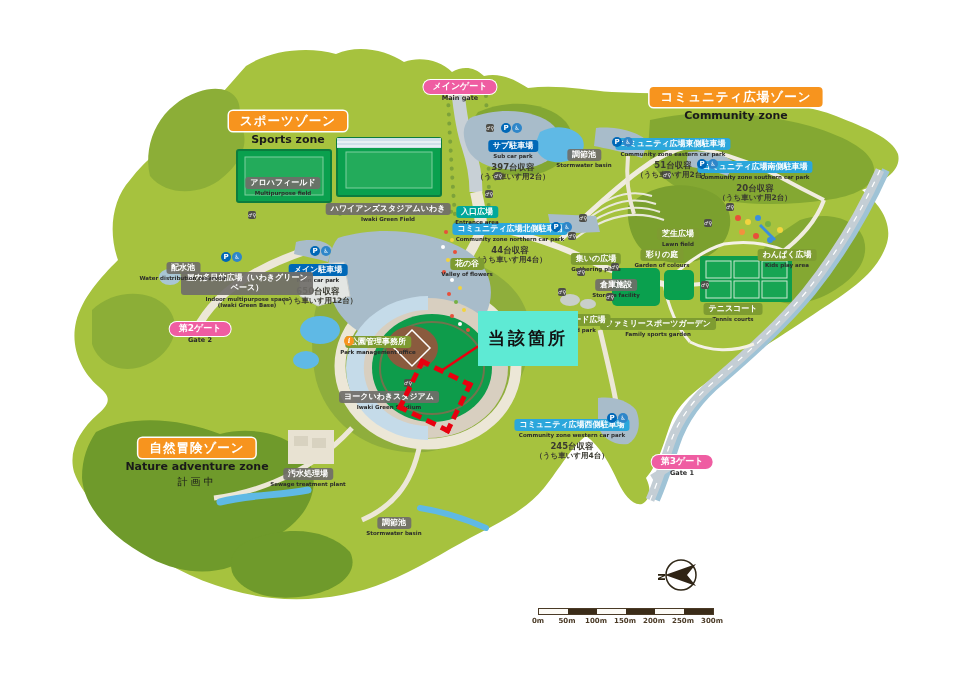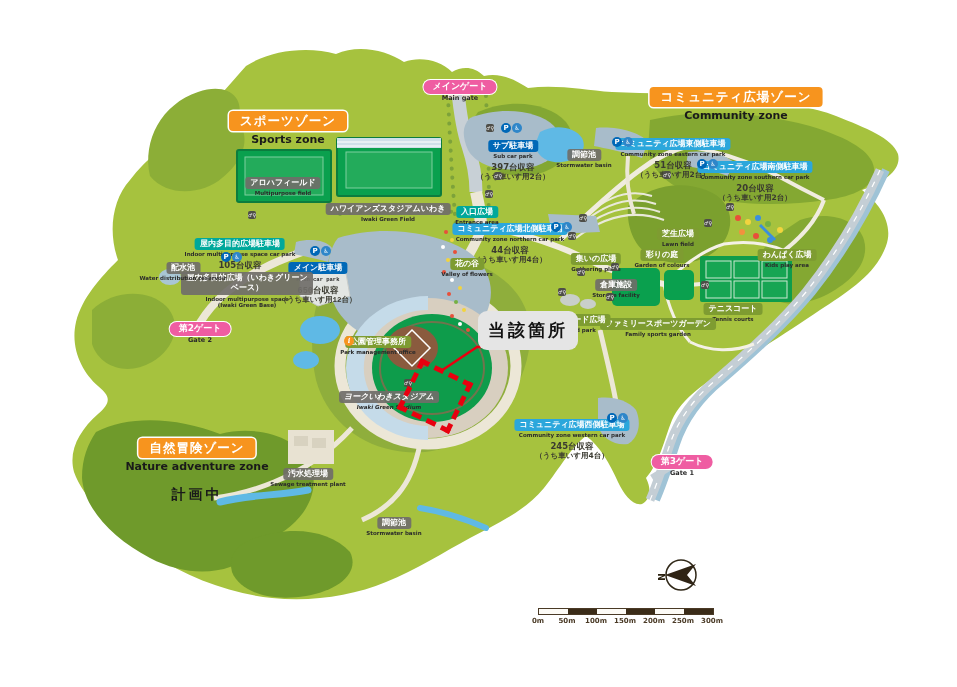--- a/index.html
+++ b/index.html
@@ -11,34 +11,34 @@
   .pill{display:inline-block;padding:1px 5px;border-radius:3px;color:#fff;font-weight:bold;font-size:8px;line-height:1.3;}
   .pill.orange{background:#f7941e;font-size:12.5px;padding:2px 11px;border-radius:4px;letter-spacing:1px;box-shadow:0 0 0 1.5px #fff;}
   .pill.pink{background:#ef5da2;font-size:9px;padding:1px 9px;border-radius:9px;box-shadow:0 0 0 1px #fff;}
   .pill.blue{background:#0068b7;}
   .pill.cyan{background:#2ba7dc;}
   .pill.teal{background:#00a89b;}
   .pill.gray{background:rgba(112,110,105,0.92);}
   .pill.olive{background:#7e9c31;}
   .eng{font-size:5.5px;color:#2b2b2b;font-weight:bold;margin-top:1px;}
   .zone-sub{font-size:11px;color:#1a1a1a;font-weight:bold;margin-top:2px;}
-  .zone-note{font-size:14px;color:#1a1a1a;font-weight:bold;margin-top:13px;letter-spacing:3px;}
+  .zone-note{font-size:10px;color:#1a1a1a;font-weight:normal;margin-top:3px;letter-spacing:3px;}
   .gate-sub{font-size:6.5px;color:#2b2b2b;font-weight:bold;margin-top:1px;}
   .cap{font-size:8.5px;color:#3a3a30;font-weight:bold;margin-top:2px;}
   .note{font-size:7.5px;color:#3a3a30;font-weight:bold;}
   .wrap{white-space:normal;}
   .icon-dot{position:absolute;width:10px;height:10px;border-radius:50%;color:#fff;
     font-size:7px;font-weight:bold;line-height:10px;text-align:center;transform:translate(-50%,-50%);}
   .p-icon{background:#0068b7;}
   .w-icon{background:#2e86c9;font-size:6px;}
   .toilet{position:absolute;width:8px;height:8px;background:#4e4e48;border-radius:2px;color:#fff;
     font-size:5px;line-height:8px;text-align:center;transform:translate(-50%,-50%);}
   .info{background:#f7941e;font-style:italic;font-family:"DejaVu Serif",serif;}
-  #callout{position:absolute;left:478px;top:311px;background:#e5e5e5;color:#111;
-    font-size:17px;font-weight:bold;letter-spacing:3px;padding:8px 10px;border-radius:9px;}
+  #callout{position:absolute;left:478px;top:311px;background:#5eead4;color:#111;
+    font-size:17px;font-weight:bold;letter-spacing:3px;padding:16px 10px;}
   #dashed-box{position:absolute;left:406px;top:368px;width:48px;height:46px;
     border:5px dashed #e8000f;transform:rotate(26deg);}
   #scalebar{position:absolute;left:538px;top:608px;width:176px;height:22px;}
   #segments{position:absolute;left:0;top:0;height:5px;display:flex;border:1px solid #4a3a26;}
   .seg{width:29px;height:5px;}
   .seg.light{background:#fdfbf6;}
   .seg.dark{background:#3b2c18;}
   .tick{position:absolute;top:9px;transform:translateX(-50%);font-size:7px;font-weight:bold;color:#4a3a26;}
   #compass-n{position:absolute;left:661px;top:577px;transform:translate(-50%,-50%) rotate(90deg);
     font-size:9px;font-weight:bold;color:#2b2211;}
@@ -208,30 +208,29 @@
   </svg>
 
   <div id="labels">
       <div class="lbl " style="left: 288px; top: 110px;"><div class="pill orange">スポーツゾーン</div><div class="zone-sub">Sports zone</div></div>
       <div class="lbl " style="left: 736px; top: 86px;"><div class="pill orange">コミュニティ広場ゾーン</div><div class="zone-sub">Community zone</div></div>
       <div class="lbl " style="left: 197px; top: 437px;"><div class="pill orange">自然冒険ゾーン</div><div class="zone-sub">Nature adventure zone</div><div class="zone-note">計画中</div></div>
       <div class="lbl " style="left: 460px; top: 74px;"><div class="pill pink">メインゲート</div><div class="gate-sub">Main gate</div></div>
       <div class="lbl " style="left: 200px; top: 316px;"><div class="pill pink">第2ゲート</div><div class="gate-sub">Gate 2</div></div>
       <div class="lbl " style="left: 682px; top: 449px; text-align: center;"><div class="pill pink">第3ゲート</div><div class="gate-sub">Gate 1</div></div>
       <div class="lbl " style="left: 513px; top: 133px;"><div class="pill blue">サブ駐車場</div><div class="eng">Sub car park</div><div class="cap">397台収容</div><div class="note">（うち車いす用2台）</div></div>
-      <div class="lbl " style="left: 318px; top: 257px; font-family: Liberation Mono, monospace;"><div class="pill blue">メイン駐車場</div><div class="eng">Main car park</div><div class="cap">650台収容</div><div class="note">（うち車いす用12台）</div></div>
-      <div class="lbl " style="left: 240px; top: 231px;"><div class="pill teal">屋内多目的広場駐車場</div><div class="eng">Indoor multipurpose space car park</div><div class="cap">105台収容</div></div>
+      <div class="lbl " style="left: 318px; top: 257px;"><div class="pill blue">メイン駐車場</div><div class="eng">Main car park</div><div class="cap">650台収容</div><div class="note">（うち車いす用12台）</div></div>
       <div class="lbl " style="left: 510px; top: 216px;"><div class="pill cyan">コミュニティ広場北側駐車場</div><div class="eng">Community zone northern car park</div><div class="cap">44台収容</div><div class="note">（うち車いす用4台）</div></div>
       <div class="lbl " style="left: 673px; top: 131px;"><div class="pill cyan">コミュニティ広場東側駐車場</div><div class="eng">Community zone eastern car park</div><div class="cap">51台収容</div><div class="note">（うち車いす用2台）</div></div>
       <div class="lbl " style="left: 755px; top: 154px;"><div class="pill cyan">コミュニティ広場南側駐車場</div><div class="eng">Community zone southern car park</div><div class="cap">20台収容</div><div class="note">（うち車いす用2台）</div></div>
       <div class="lbl " style="left: 572px; top: 412px;"><div class="pill cyan">コミュニティ広場西側駐車場</div><div class="eng">Community zone western car park</div><div class="cap">245台収容</div><div class="note">（うち車いす用4台）</div></div>
       <div class="lbl " style="left: 283px; top: 170px;"><div class="pill gray">アロハフィールド</div><div class="eng">Multipurpose field</div></div>
       <div class="lbl " style="left: 388px; top: 160px; margin-top: 36px;"><div class="pill gray">ハワイアンズスタジアムいわき</div><div class="eng">Iwaki Green Field</div></div>
       <div class="lbl " style="left: 247px; top: 272px;"><div class="pill gray wrap" style="width: 122px;">屋内多目的広場（いわきグリーンベース）</div><div class="eng wrap" style="width: 100px; margin: 1px auto 0px;">Indoor multipurpose space (Iwaki Green Base)</div></div>
-      <div class="lbl " style="left: 389px; top: 384px; font-style: italic;"><div class="pill gray">ヨークいわきスタジアム</div><div class="eng">Iwaki Green Stadium</div></div>
+      <div class="lbl " style="left: 389px; top: 384px;"><div class="pill gray">ヨークいわきスタジアム</div><div class="eng">Iwaki Green Stadium</div></div>
       <div class="lbl " style="left: 183px; top: 255px;"><div class="pill gray">配水池</div><div class="eng">Water distribution reservoir</div></div>
       <div class="lbl " style="left: 308px; top: 461px;"><div class="pill gray">汚水処理場</div><div class="eng">Sewage treatment plant</div></div>
       <div class="lbl " style="left: 584px; top: 142px;"><div class="pill gray">調節池</div><div class="eng">Stormwater basin</div></div>
       <div class="lbl " style="left: 394px; top: 510px;"><div class="pill gray">調節池</div><div class="eng">Stormwater basin</div></div>
       <div class="lbl " style="left: 616px; top: 272px;"><div class="pill gray">倉庫施設</div><div class="eng">Storage facility</div></div>
       <div class="lbl " style="left: 477px; top: 199px;"><div class="pill teal">入口広場</div><div class="eng">Entrance area</div></div>
       <div class="lbl " style="left: 467px; top: 251px;"><div class="pill olive">花の谷</div><div class="eng">Valley of flowers</div></div>
       <div class="lbl " style="left: 678px; top: 221px;"><div class="pill olive">芝生広場</div><div class="eng">Lawn field</div></div>
       <div class="lbl " style="left: 662px; top: 242px;"><div class="pill olive">彩りの庭</div><div class="eng">Garden of colours</div></div>
       <div class="lbl " style="left: 596px; top: 246px;"><div class="pill olive">集いの広場</div><div class="eng">Gathering place</div></div>

